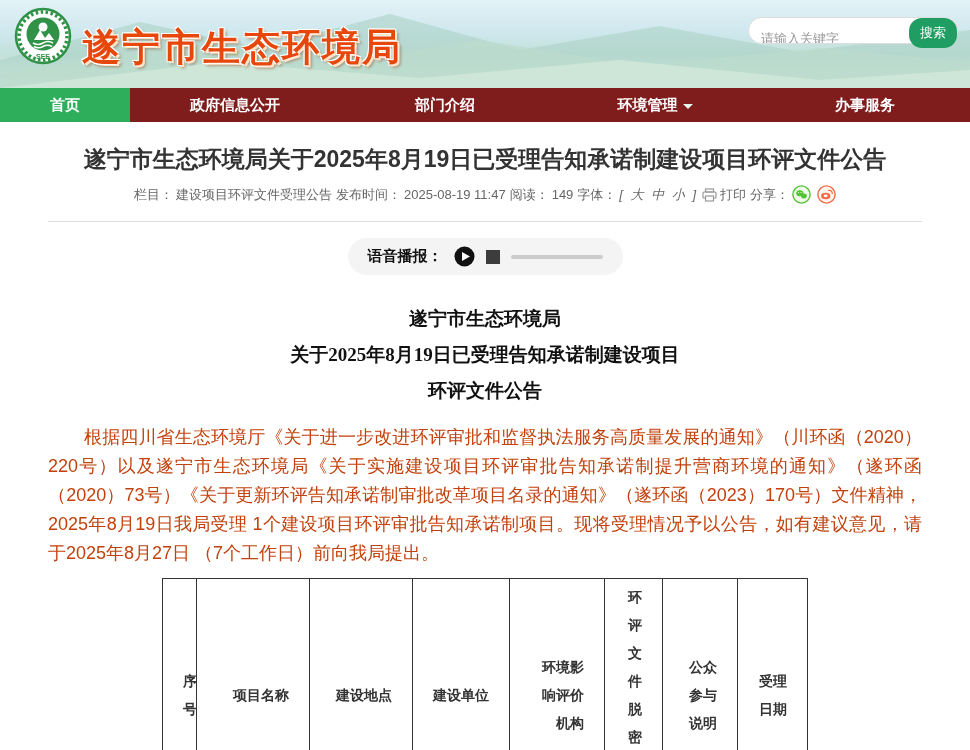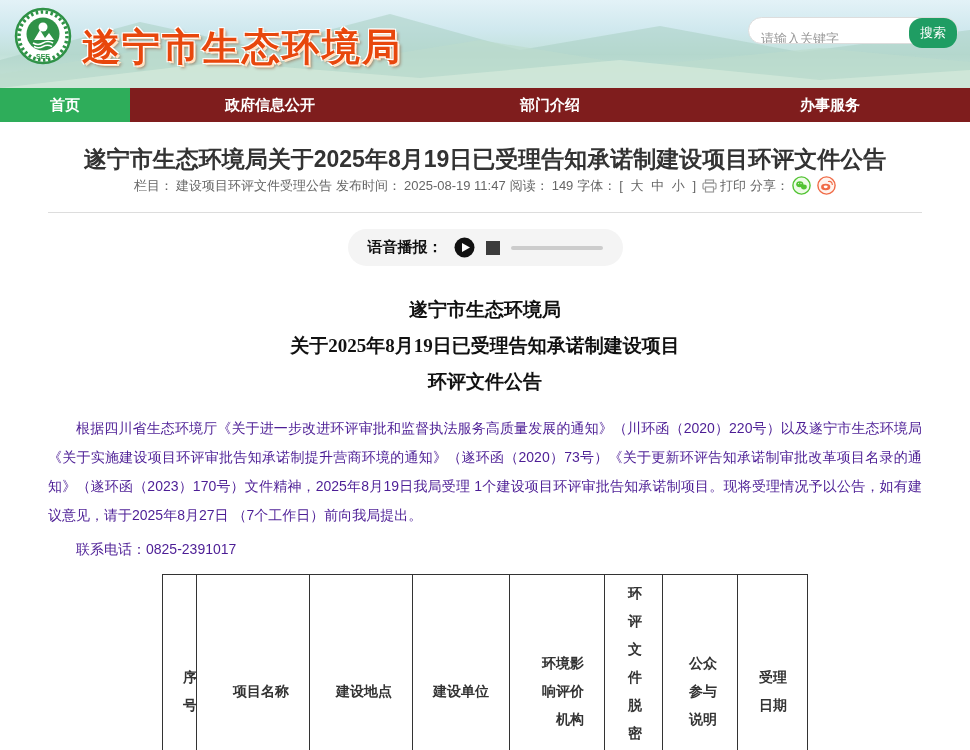--- a/index.html
+++ b/index.html
@@ -26,39 +26,39 @@
   .nav-item { flex:1; display:flex; align-items:center; justify-content:center; gap:5px;
     color:#fff; font-size:15px; font-weight:bold; cursor:pointer; }
   .nav-item.first { flex:0 0 130px; }
   .nav-item.active { background:#2ead5a; }
   .caret { width:0; height:0; border-left:5px solid transparent; border-right:5px solid transparent;
     border-top:5px solid #e8f5ec; margin-top:2px; }
 
   
   .main { padding:0 48px; }
   .article-title { margin-top:22px; text-align:center; font-size:23px; font-weight:bold; color:#333; }
-  .meta-row { margin-top:1px; display:flex; justify-content:center; align-items:center;
+  .meta-row { margin-top:10px; display:flex; justify-content:center; align-items:center;
     gap:4px; font-size:13px; color:#666; }
   .meta-item { display:flex; align-items:center; gap:3px; white-space:nowrap; }
-  .font-sizes { letter-spacing:2px; }
+  .font-sizes { letter-spacing:2px;font-style:italic; }
   .share-icons { display:flex; gap:6px; align-items:center; }
   .divider { margin-top:17px; border-top:1px solid #ddd; }
 
   
   .audio-pill { margin:16px auto 0; width:fit-content; display:flex; align-items:center; gap:11px;
     background:#f4f4f4; border-radius:19px; padding:8px 20px; }
   .audio-label { font-size:15px; font-weight:bold; color:#111; }
   .stop-btn { width:14px; height:14px; background:#3c3c3c; border:none; cursor:pointer; }
   .progress { width:92px; height:4px; background:#ccc; border-radius:2px; cursor:pointer; }
 
   
   .doc-headings { margin-top:26px; text-align:center;
     font-family:"Liberation Serif","DejaVu Serif",serif; font-weight:bold; color:#111; }
   .doc-headings div { font-size:19px; line-height:36px; }
-  .para { margin-top:14px; font-size:14px; line-height:29px; color:#4c1d95;
+  .para { margin-top:14px; font-size:18px; line-height:29px; color:#c2410c;
     text-align:justify; text-indent:2em; }
   .para.tight { margin-top:5px; }
 
   
   .tbl-wrap { margin-top:10px; display:flex; justify-content:center; }
   table { border-collapse:collapse; table-layout:fixed; width:645px; }
   td { border:1px solid #333; font-size:14px; color:#333; line-height:28px;
     padding:4px 20px; vertical-align:middle; text-align:right; word-break:break-all;font-weight:bold; }
   tr.hdr td { height:62px; }
   tr.row td { height:97px; }
@@ -94,20 +94,24 @@
 
 <div class="nav">
   <div class="nav-item first active">
     <span>首页</span>
   </div>
   <div class="nav-item">
     <span>政府信息公开</span>
   </div>
   <div class="nav-item">
     <span>部门介绍</span>
+  </div>
+  <div class="nav-item">
+    <span>环境管理</span>
+    <span class="caret"></span>
   </div>
   <div class="nav-item">
     <span>办事服务</span>
   </div>
 </div>
 
 <div class="main">
 
   <div class="article-title">遂宁市生态环境局关于2025年8月19日已受理告知承诺制建设项目环评文件公告</div>
 
@@ -168,21 +172,20 @@
     <div class="progress"></div>
   </div>
 
   <div class="doc-headings">
     <div>遂宁市生态环境局</div>
     <div>关于2025年8月19日已受理告知承诺制建设项目</div>
     <div>环评文件公告</div>
   </div>
 
   <div class="para">根据四川省生态环境厅《关于进一步改进环评审批和监督执法服务高质量发展的通知》（川环函（2020）220号）以及遂宁市生态环境局《关于实施建设项目环评审批告知承诺制提升营商环境的通知》（遂环函（2020）73号）《关于更新环评告知承诺制审批改革项目名录的通知》（遂环函（2023）170号）文件精神，2025年8月19日我局受理 1个建设项目环评审批告知承诺制项目。现将受理情况予以公告，如有建议意见，请于2025年8月27日 （7个工作日）前向我局提出。</div>
-  <div class="para tight">联系电话：0825-2391017</div>
 
   <div class="tbl-wrap">
     <table>
       <colgroup>
         <col style="width:34px">
           <col style="width:113px">
           <col style="width:103px">
           <col style="width:97px">
         <col style="width:95px">
           <col style="width:58px">

